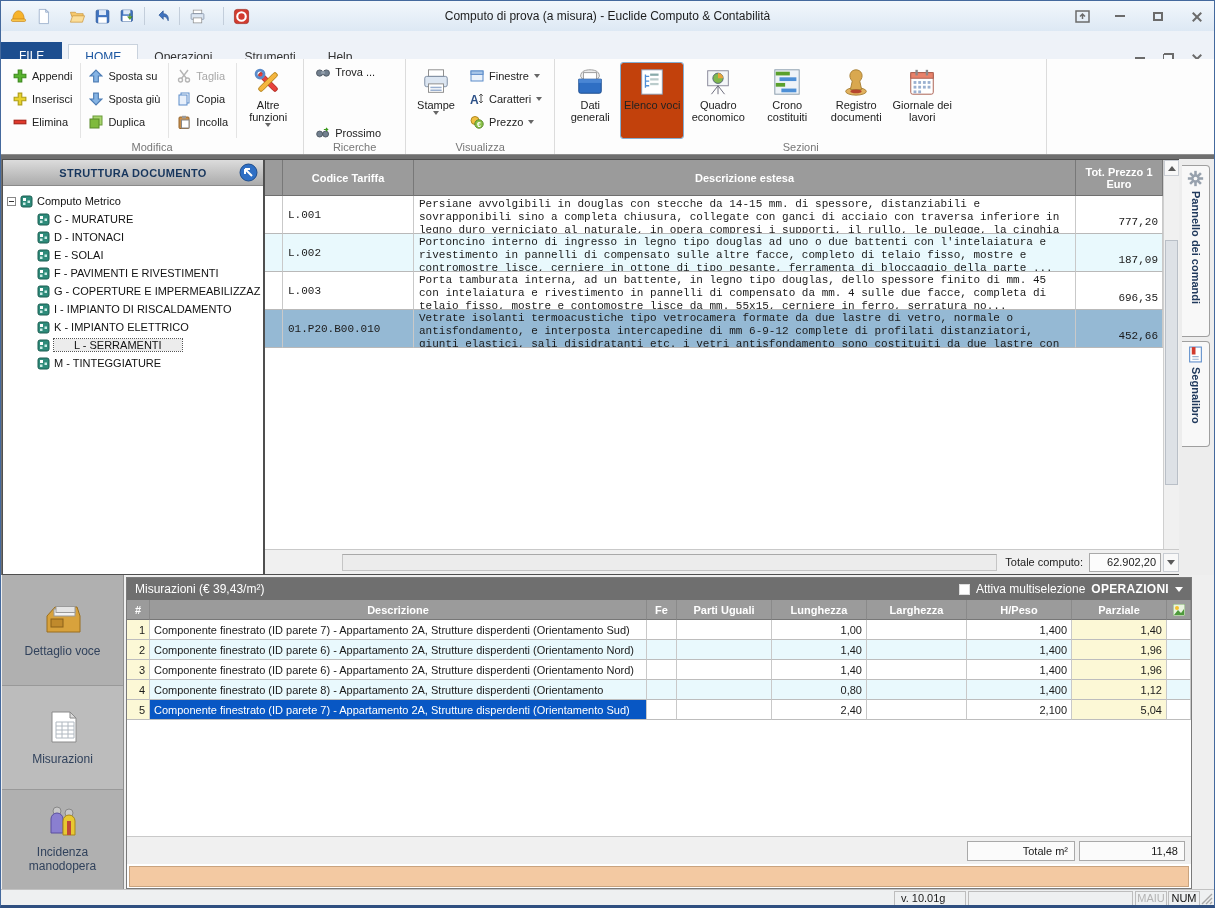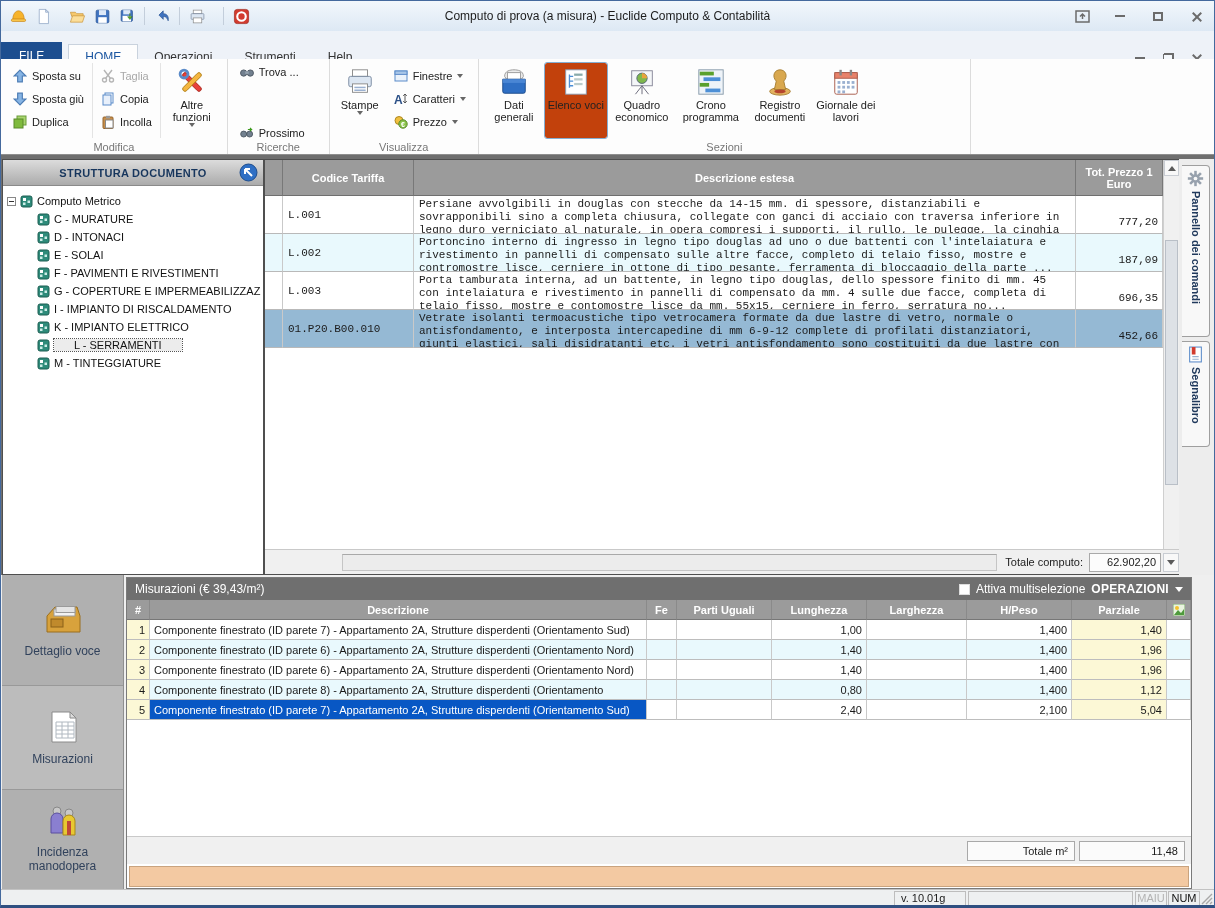--- a/index.html
+++ b/index.html
@@ -229,20 +229,40 @@
       </span>
   </div>
 </div>
 
 <div class="ribbon">
 
   <div class="rgroup">
     <div class="rcol">
       <div class="sbtn">
         <svg viewBox="0 0 12 12">
+            <path d="M4.5 1h3v3.5H11v3H7.5V11h-3V7.5H1v-3h3.5z" fill="#57b32e" stroke="#3c8a1c"></path>
+          </svg>
+        <span>Appendi</span>
+      </div>
+      <div class="sbtn">
+        <svg viewBox="0 0 12 12">
+            <path d="M4.5 1h3v3.5H11v3H7.5V11h-3V7.5H1v-3h3.5z" fill="#e8d22e" stroke="#b09f16"></path>
+          </svg>
+        <span>Inserisci</span>
+      </div>
+      <div class="sbtn">
+        <svg viewBox="0 0 12 12">
+            <rect x="1" y="4.5" width="10" height="3" fill="#e0392c" stroke="#a8241a"></rect>
+          </svg>
+        <span>Elimina</span>
+      </div>
+    </div>
+    <div class="rcol">
+      <div class="sbtn">
+        <svg viewBox="0 0 12 12">
             <path d="M6 1 L11 6 H8 V11 H4 V6 H1 Z" fill="#86b4e4" stroke="#4d7db5"></path>
           </svg>
         <span>Sposta su</span>
       </div>
       <div class="sbtn">
         <svg viewBox="0 0 12 12">
             <path d="M6 11 L1 6 H4 V1 H8 V6 H11 Z" fill="#86b4e4" stroke="#4d7db5"></path>
           </svg>
         <span>Sposta giù</span>
       </div>
@@ -397,21 +417,21 @@
       <span class="lbl">Quadro economico</span>
     </div>
     <div class="bigbtn" style="width:68px">
       <svg viewBox="0 0 32 32">
           <rect x="3" y="3" width="26" height="26" fill="#eef3f8" stroke="#8899aa"></rect>
           <rect x="4" y="5" width="15" height="4" fill="#5aa02c"></rect>
           <rect x="8" y="11" width="18" height="4" fill="#4d8fd6"></rect>
           <rect x="4" y="17" width="10" height="4" fill="#5aa02c"></rect>
           <rect x="10" y="23" width="16" height="4" fill="#4d8fd6"></rect>
         </svg>
-      <span class="lbl">Crono programma</span>
+      <span class="lbl">Crono costituiti</span>
     </div>
     <div class="bigbtn" style="width:70px">
       <svg viewBox="0 0 32 32">
           <ellipse cx="16" cy="26" rx="11" ry="4" fill="#e2b25f" stroke="#a87f33"></ellipse>
           <path d="M12 15 C7 10 10 3 16 3 c6 0 9 7 4 12 l2 9 H10 Z" fill="#d9a84f" stroke="#a87f33"></path>
           <ellipse cx="16" cy="26" rx="6" ry="2" fill="#b5452e"></ellipse>
         </svg>
       <span class="lbl">Registro documenti</span>
     </div>
     <div class="bigbtn">

